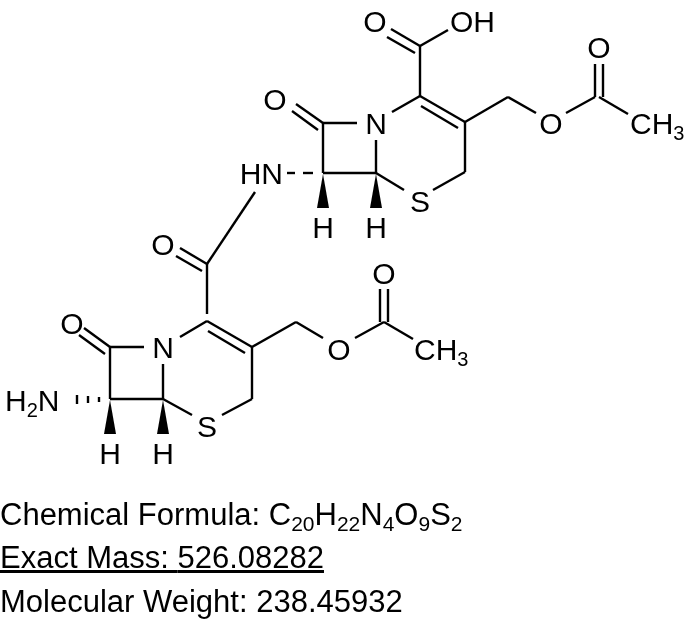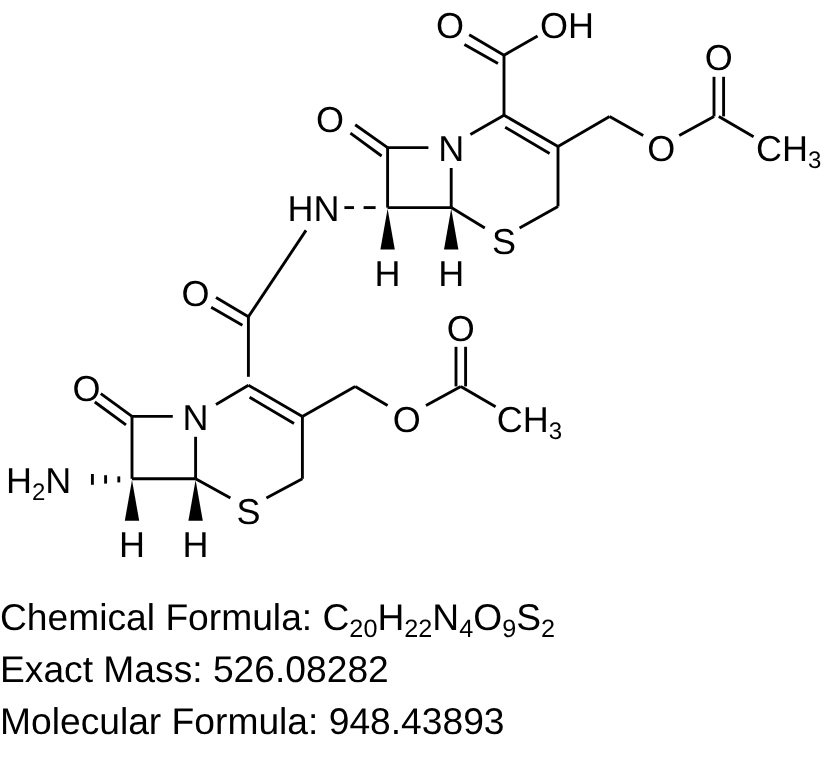--- a/index.html
+++ b/index.html
@@ -5,21 +5,21 @@
   html, body { margin: 0; padding: 0; background: #ffffff; }
   body { width: 700px; height: 636px; position: relative; overflow: hidden; font-family: "Liberation Sans", sans-serif; color: #000; }
   #structure { position: absolute; left: 0; top: 0; width: 700px; height: 490px; }
   #structure text { font-family: "Liberation Sans", sans-serif; font-size: 30px; fill: #000; }
   #structure .sub { font-size: 20px; }
   .bond { stroke: #000; stroke-width: 2.4; fill: none; stroke-linecap: butt; }
   .wedge { fill: #000; stroke: none; }
   .info { position: absolute; left: 0; width: 700px; text-align: left; font-size: 31px; line-height: 36px; }
   .info sub { font-size: 21px; vertical-align: -6px; line-height: 0; }
   #formula-line { top: 497px; }
-  #mass-line { top: 540px; }
+  #mass-line { top: 540px; text-decoration: underline; }
   #weight-line { top: 584px; }
 </style>
 </head>
 <body>
 
 <svg id="structure" viewBox="0 0 700 490" xmlns="http://www.w3.org/2000/svg">
 
   <g>
 
     <line class="bond" x1="323" y1="123" x2="357" y2="123"></line>
@@ -121,13 +121,13 @@
     <text x="110" y="464" text-anchor="middle">H</text>
     <text x="163" y="464" text-anchor="middle">H</text>
     <text x="339" y="360" text-anchor="middle">O</text>
     <text x="384" y="284" text-anchor="middle">O</text>
     <text x="414" y="360"><tspan>CH</tspan><tspan class="sub" dy="6">3</tspan></text>
   </g>
 </svg>
 
 <div id="formula-line" class="info"><span>Chemical Formula: </span><span id="formula-value"><span>C</span><sub>20</sub><span>H</span><sub>22</sub><span>N</span><sub>4</sub><span>O</span><sub>9</sub><span>S</span><sub>2</sub></span></div>
 <div id="mass-line" class="info"><span>Exact Mass: </span><span>526.08282</span></div>
-<div id="weight-line" class="info"><span>Molecular Formula: </span><span>948.43893</span></div>
+<div id="weight-line" class="info"><span>Molecular Weight: </span><span>238.45932</span></div>
 
 </body></html>

